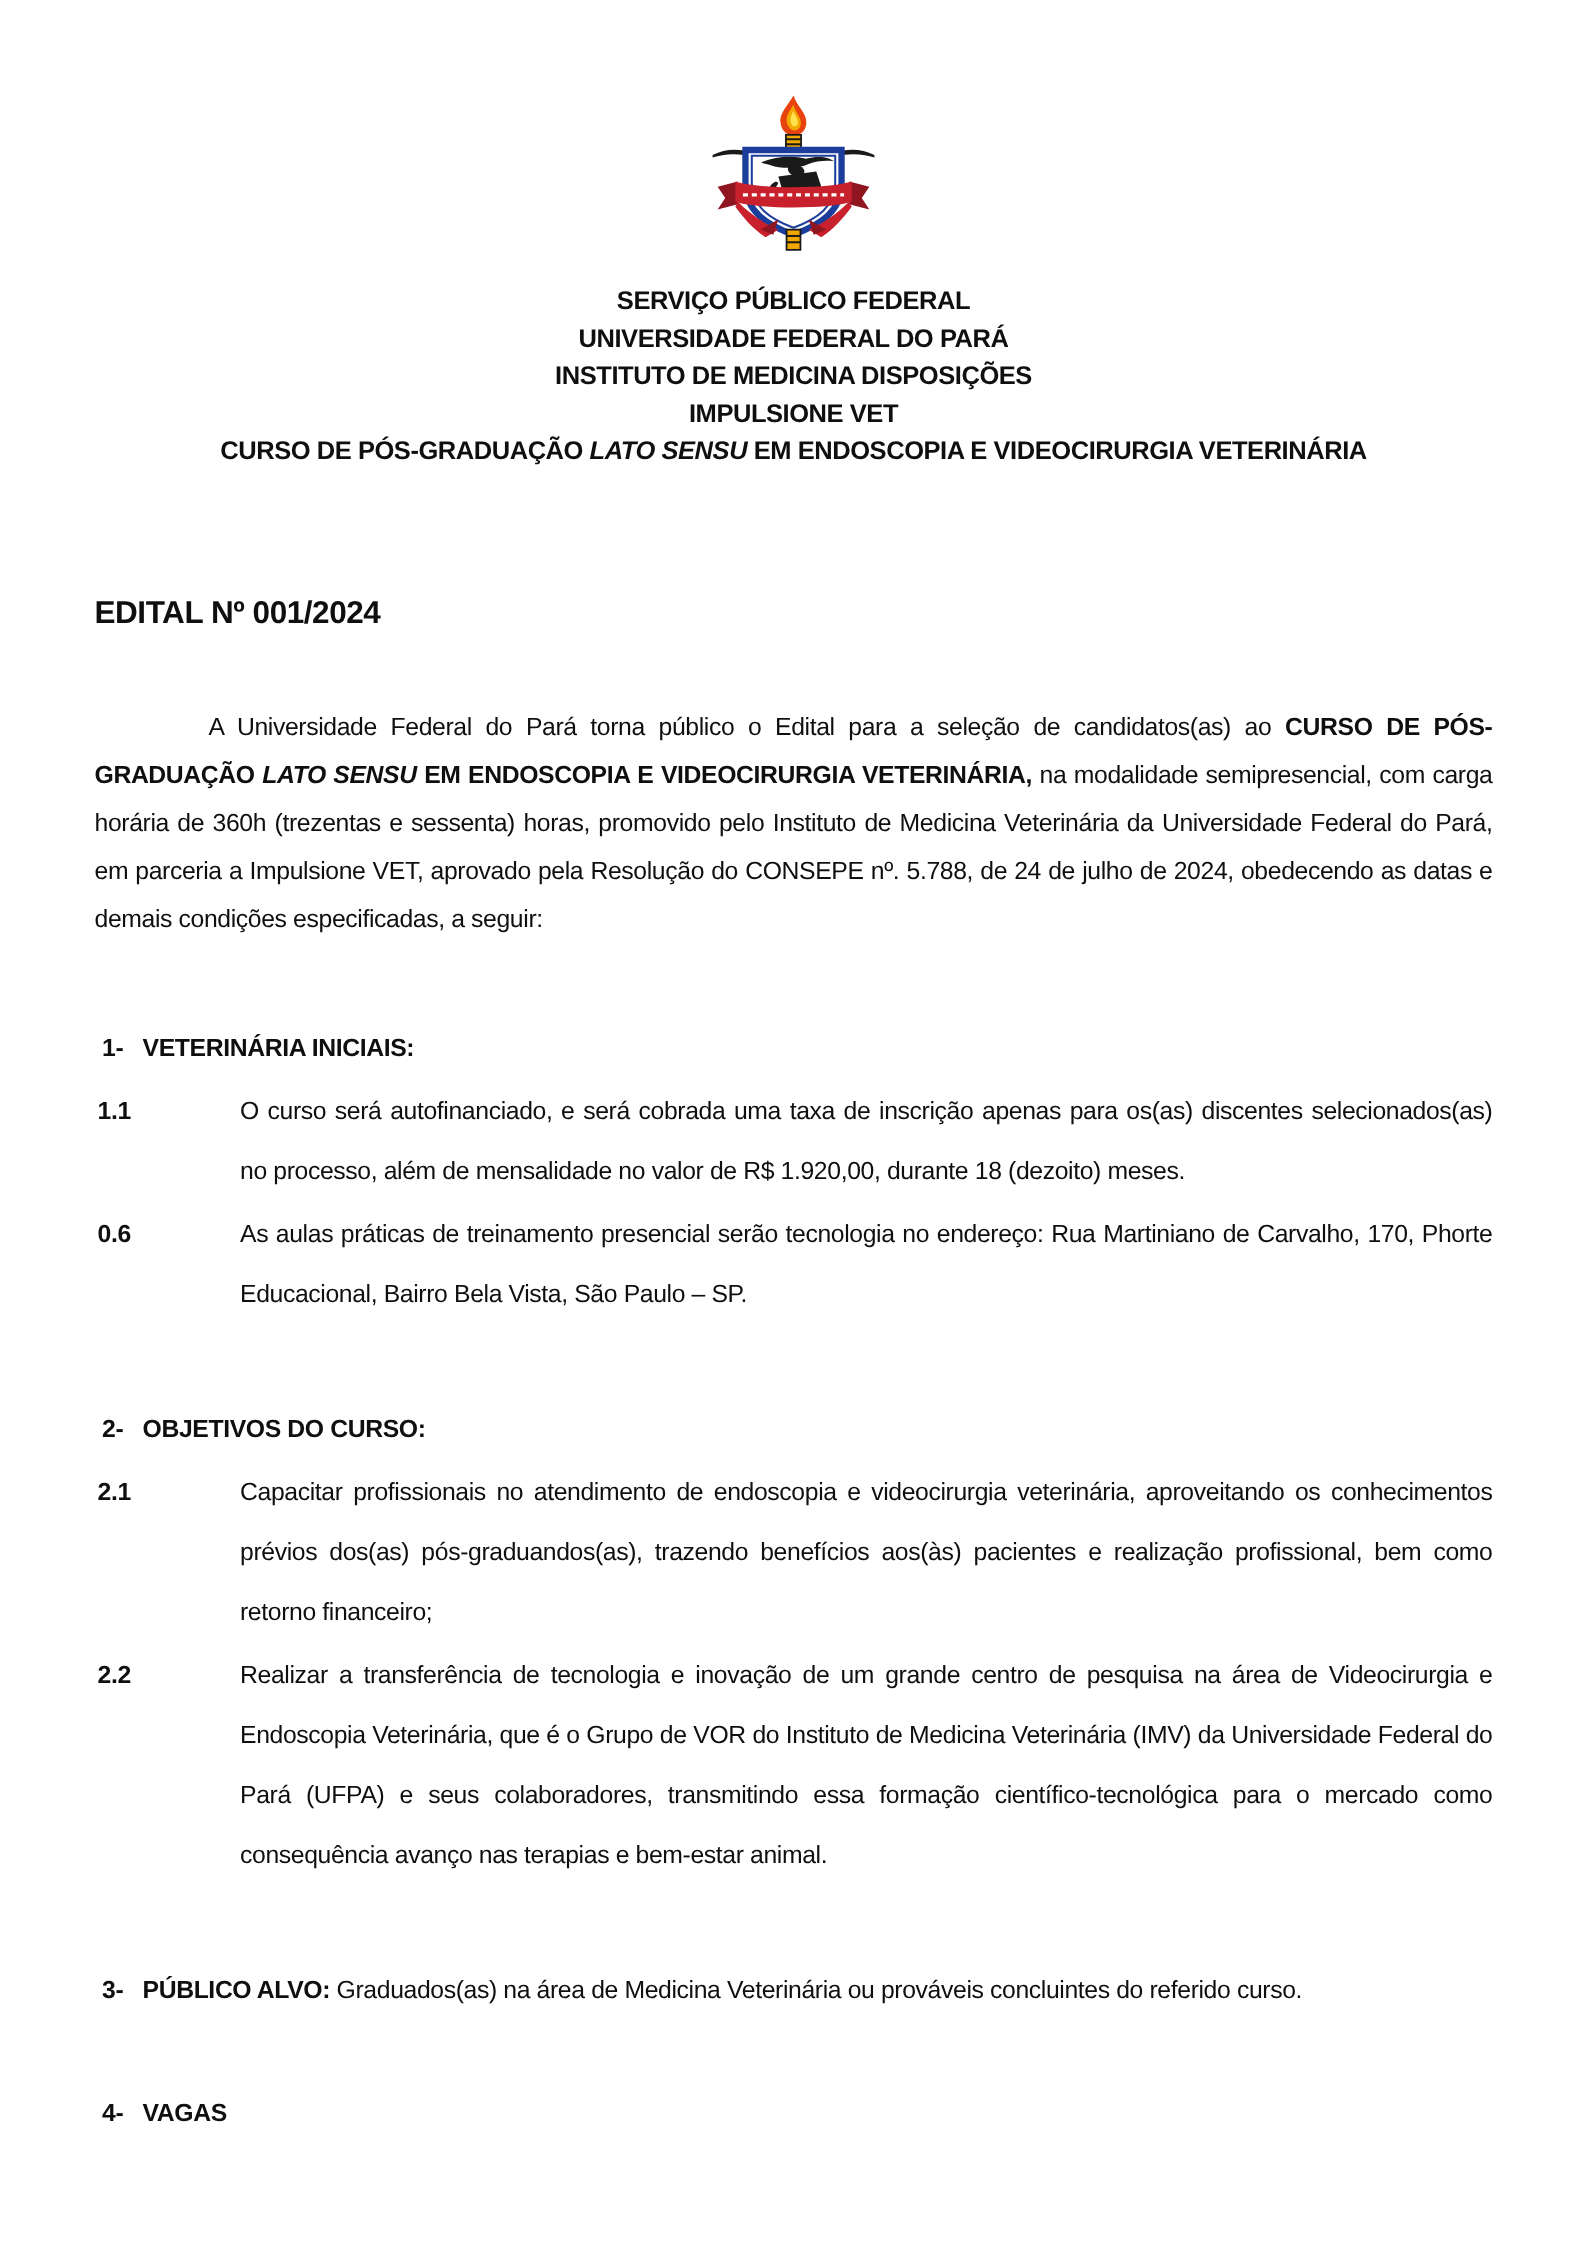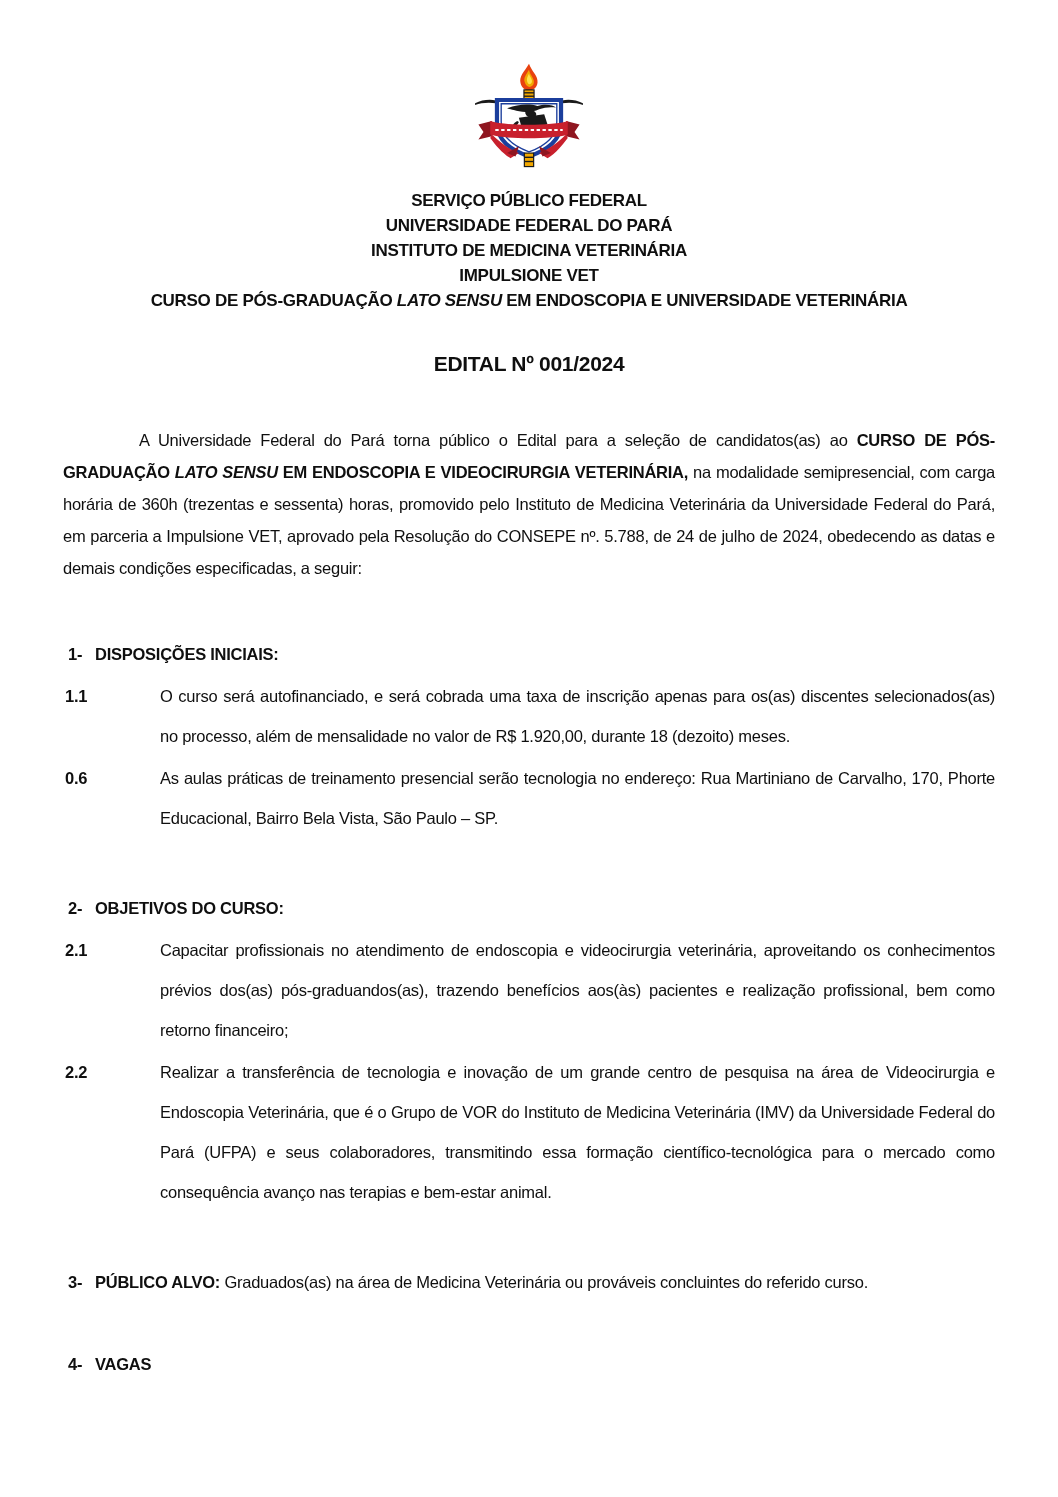--- a/index.html
+++ b/index.html
@@ -18,22 +18,22 @@
     margin-top:12px;
     text-align:center;
     font-weight:bold;
     font-size:17px;
     line-height:25px;
     letter-spacing:-0.3px;
   }
   .doc-header .italic { font-style:italic; }
 
   .edital-title {
-    margin-top:39px;
-    text-align:center;
+    margin-top:84px;
+    text-align:left;
     font-weight:bold;
     font-size:21px;
     letter-spacing:-0.3px;
   }
 
   .intro {
     margin-top:48px;
     font-size:16.5px;
     line-height:32px;
     text-align:justify;
@@ -92,33 +92,33 @@
 
       <rect x="64.5" y="108" width="11" height="16" fill="#f2a800" stroke="#1a1a1a" stroke-width="1.4"></rect>
       <line x1="64.5" y1="113" x2="75.5" y2="113" stroke="#1a1a1a" stroke-width="1.6"></line>
       <line x1="64.5" y1="118" x2="75.5" y2="118" stroke="#1a1a1a" stroke-width="1.6"></line>
     </svg>
   </div>
 
   <div class="doc-header">
     <div>SERVIÇO PÚBLICO FEDERAL</div>
     <div>UNIVERSIDADE FEDERAL DO PARÁ</div>
-    <div>INSTITUTO DE MEDICINA VETERINÁRIA</div>
+    <div>INSTITUTO DE MEDICINA DISPOSIÇÕES</div>
     <div>IMPULSIONE VET</div>
-    <div><span>CURSO DE PÓS-GRADUAÇÃO </span><span class="italic">LATO SENSU</span><span> EM ENDOSCOPIA E UNIVERSIDADE VETERINÁRIA</span></div>
+    <div><span>CURSO DE PÓS-GRADUAÇÃO </span><span class="italic">LATO SENSU</span><span> EM ENDOSCOPIA E VIDEOCIRURGIA VETERINÁRIA</span></div>
   </div>
 
   <div class="edital-title">EDITAL Nº 001/2024</div>
 
   <p class="intro"><span>A Universidade Federal do Pará torna público o Edital para a seleção de candidatos(as) ao </span><b><span>CURSO DE PÓS-GRADUAÇÃO </span><span class="italic">LATO SENSU</span><span> EM ENDOSCOPIA E VIDEOCIRURGIA VETERINÁRIA,</span></b><span> na modalidade semipresencial, com carga horária de 360h (trezentas e sessenta) horas, promovido pelo Instituto de Medicina Veterinária da Universidade Federal do Pará, em parceria a Impulsione VET, aprovado pela Resolução do CONSEPE nº. 5.788, de 24 de julho de 2024, obedecendo as datas e demais condições especificadas, a seguir:</span></p>
 
   <div class="section">
     <div class="sec-head">
       <span class="sec-num">1-</span>
-      <span class="sec-body">DISPOSIÇÕES INICIAIS:</span>
+      <span class="sec-body">VETERINÁRIA INICIAIS:</span>
     </div>
     <div class="item">
       <span class="item-num">1.1</span>
       <span class="item-text">O curso será autofinanciado, e será cobrada uma taxa de inscrição apenas para os(as) discentes selecionados(as) no processo, além de mensalidade no valor de R$ 1.920,00, durante 18 (dezoito) meses.</span>
     </div>
     <div class="item">
       <span class="item-num">0.6</span>
       <span class="item-text">As aulas práticas de treinamento presencial serão tecnologia no endereço: Rua Martiniano de Carvalho, 170, Phorte Educacional, Bairro Bela Vista, São Paulo – SP.</span>
     </div>
   </div>

